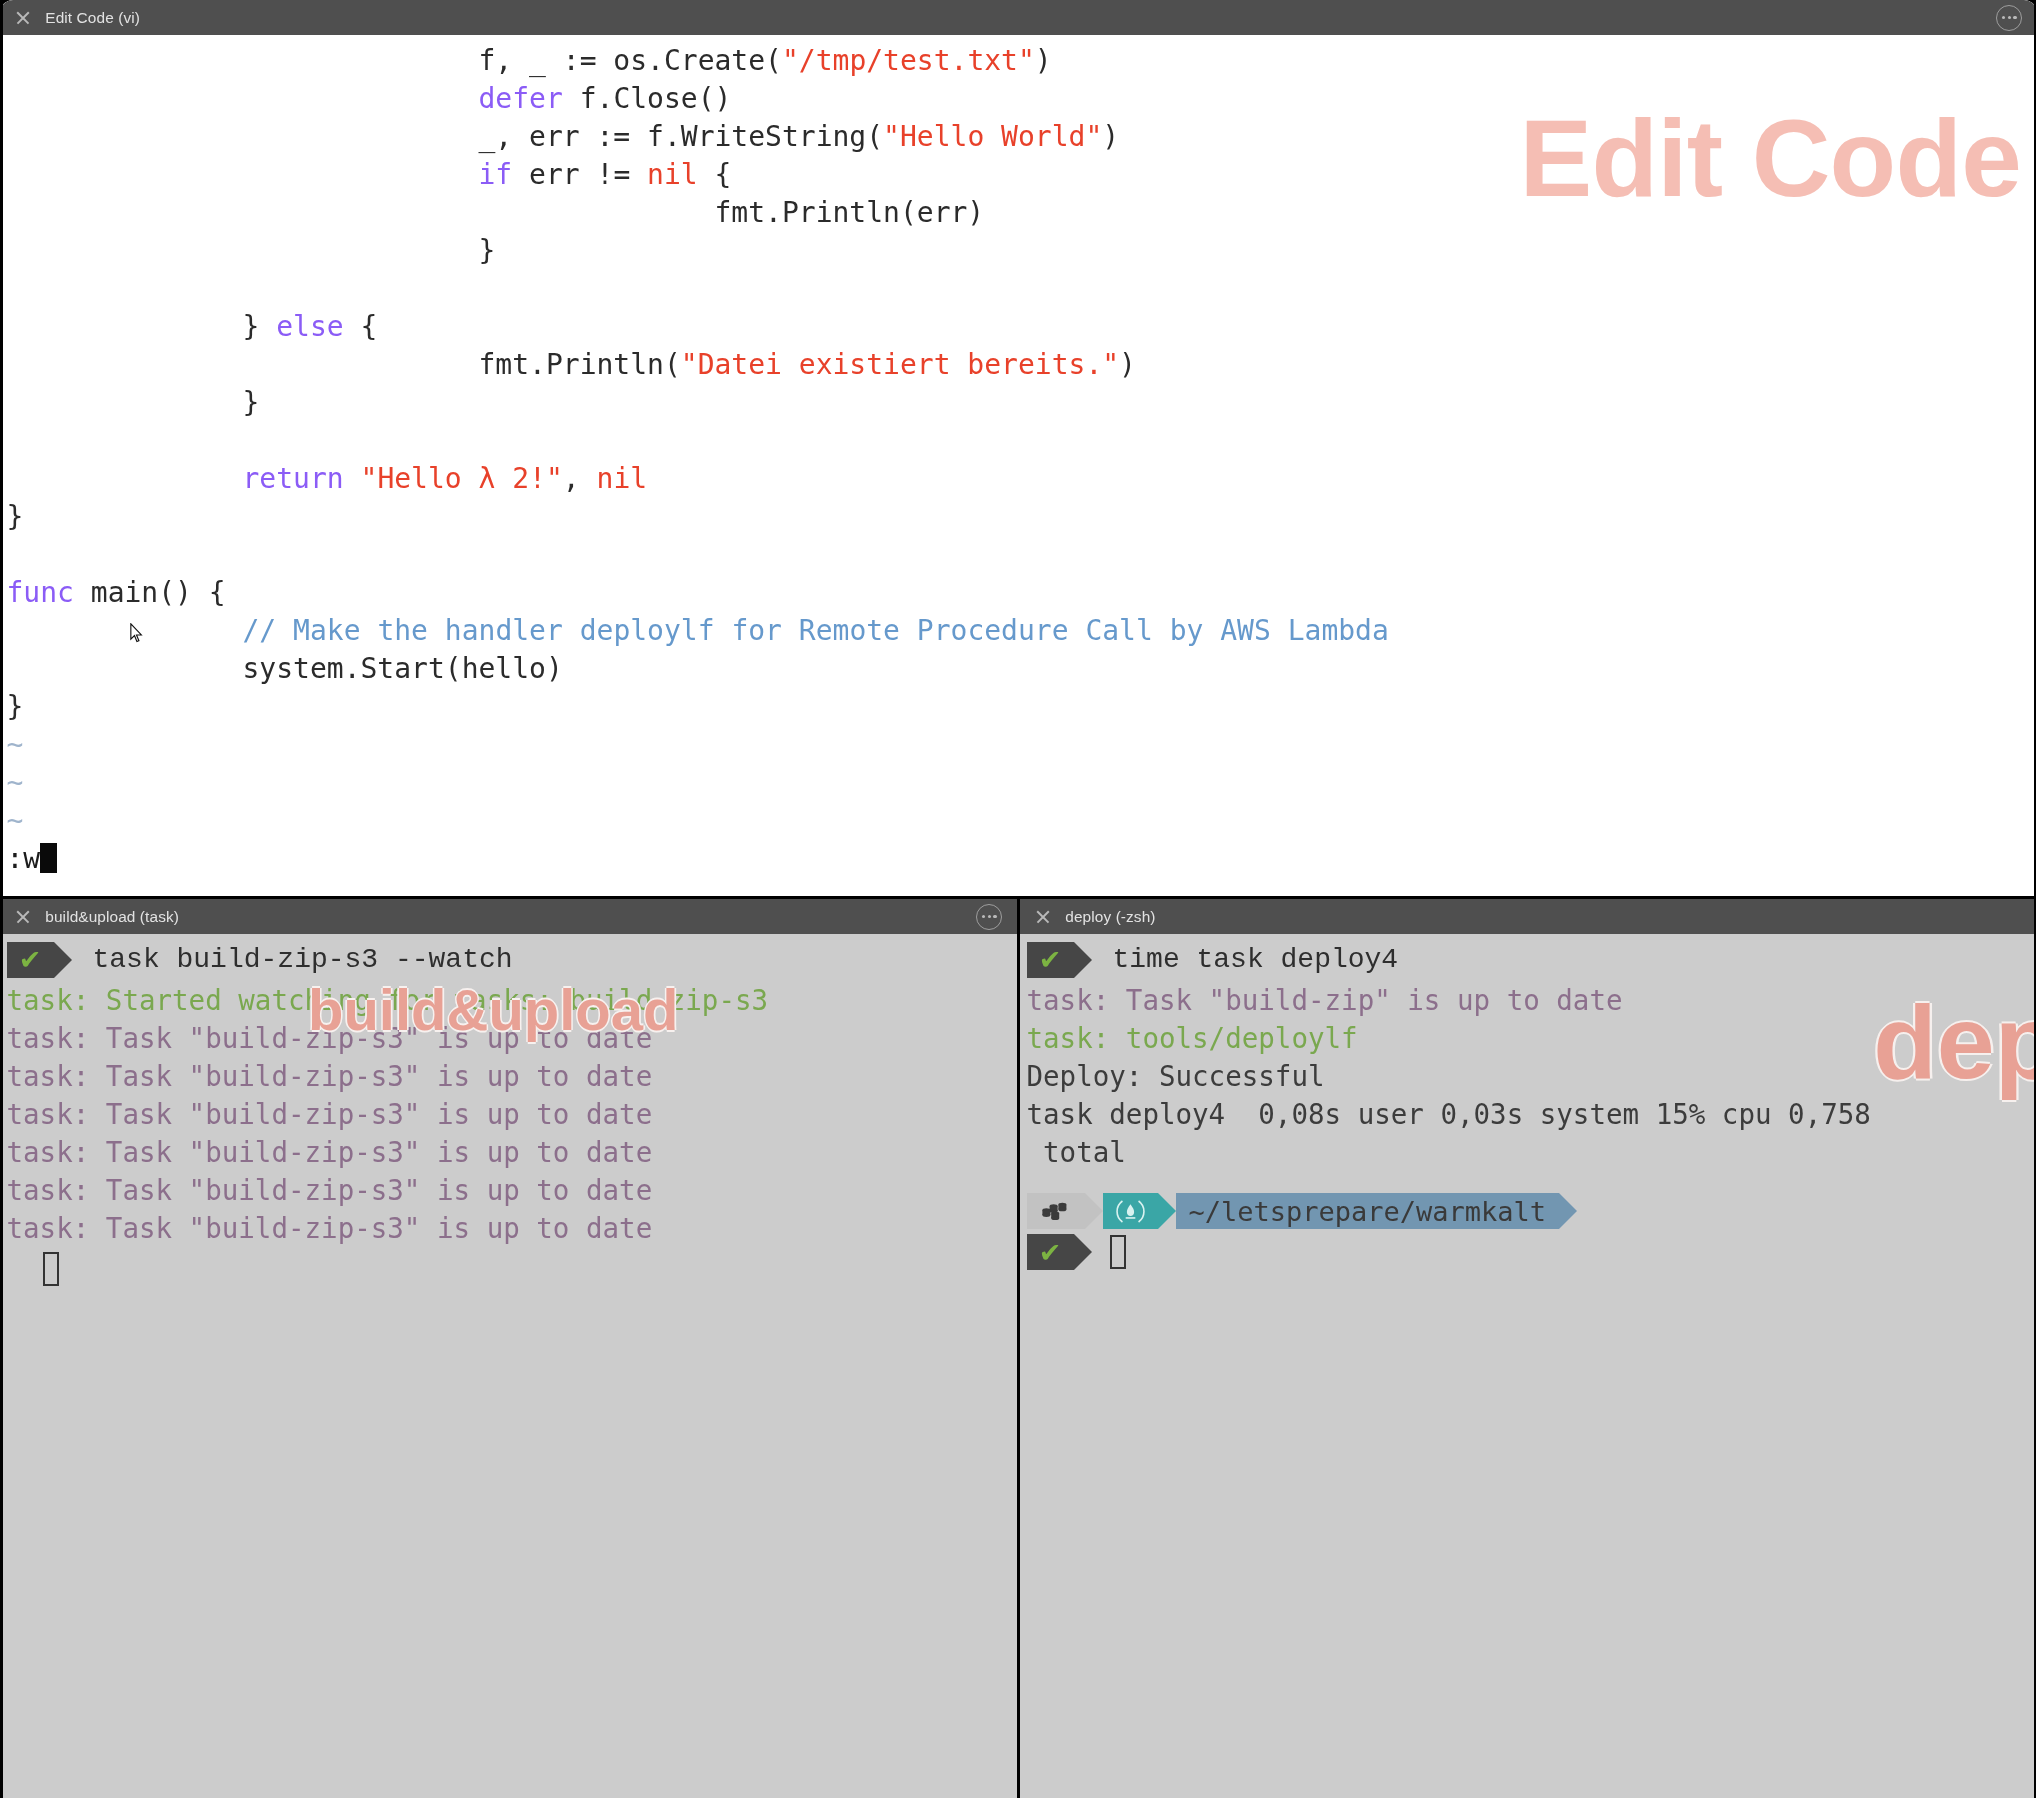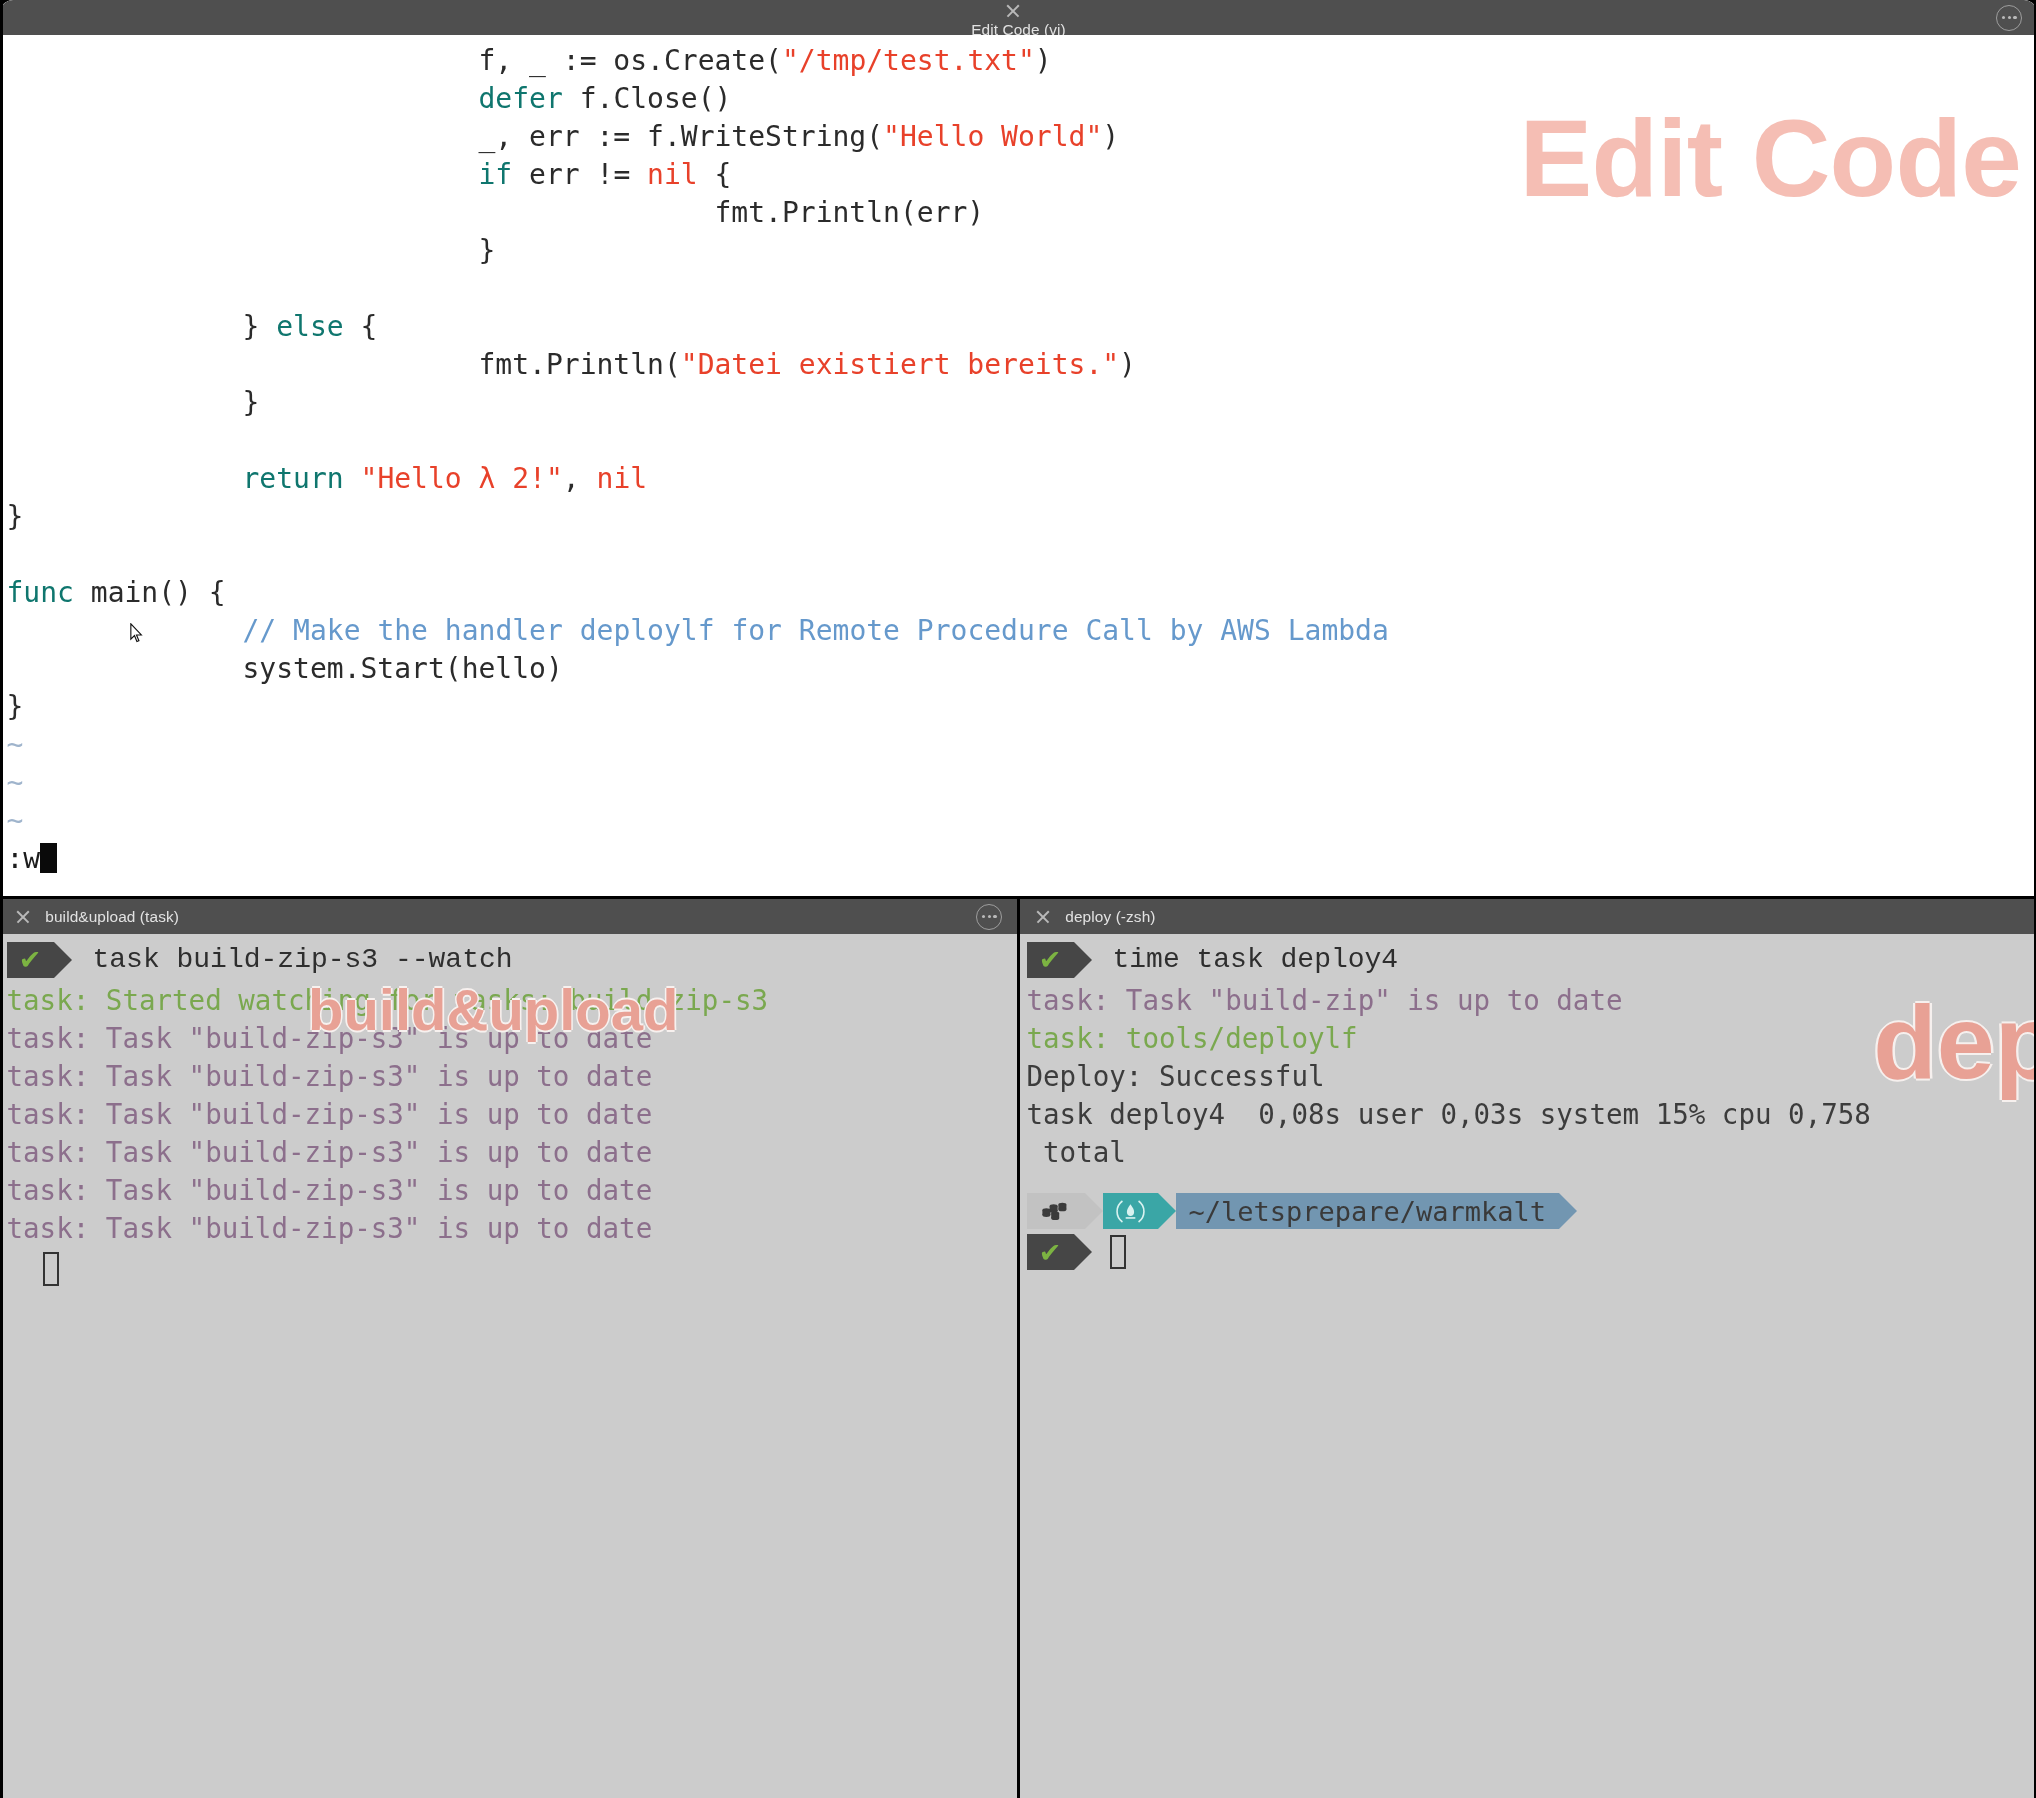--- a/index.html
+++ b/index.html
@@ -46,21 +46,20 @@
     background: #4f4f4f;
     display: flex;
     align-items: center;
     padding: 0 13px;
     box-sizing: border-box;
     user-select: none;
   }
   #editor-pane > .titlebar {
     border-top-left-radius: 13px;
     border-top-right-radius: 13px;
-    flex-direction: column;
   }
   .tb-close {
     width: 21px; height: 21px;
     position: relative;
     flex: 0 0 auto;
     margin-right: 11.3px;
     cursor: pointer;
   }
   .tb-close::before, .tb-close::after {
     content: "";
@@ -109,21 +108,21 @@
     box-sizing: border-box;
   }
   .code-line {
     font-family: "DejaVu Sans Mono", monospace;
     font-size: 28px;
     line-height: 38px;
     white-space: pre;
     color: #2b2b2b;
     padding-left: 6.5px;
   }
-  .kw   { color: #0f766e; }
+  .kw   { color: #8b5cf6; }
   .str  { color: #e8412a; }
   .cmt  { color: #6699cc; }
   .tilde{ color: #9fb4cc; }
   .nilc { color: #e8412a; }
 
   .cmdline {
     font-family: "DejaVu Sans Mono", monospace;
     font-size: 28px;
     line-height: 38px;
     color: #1c1c1c;

